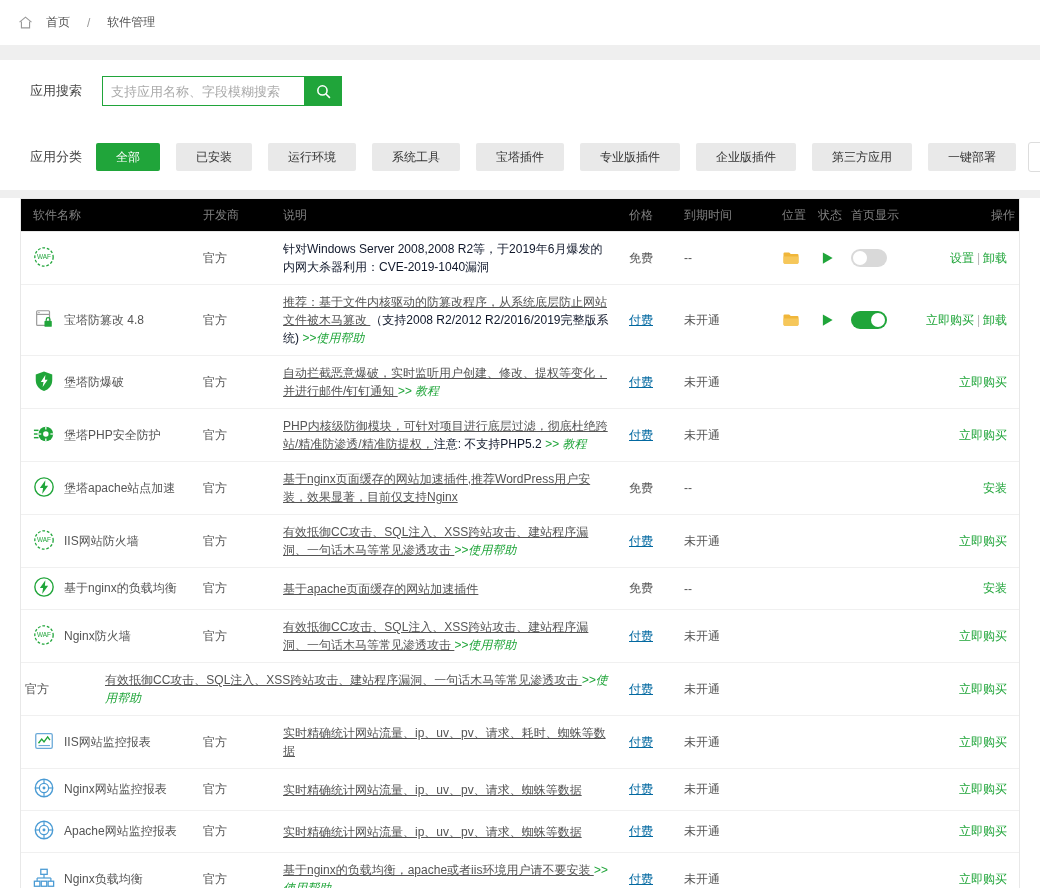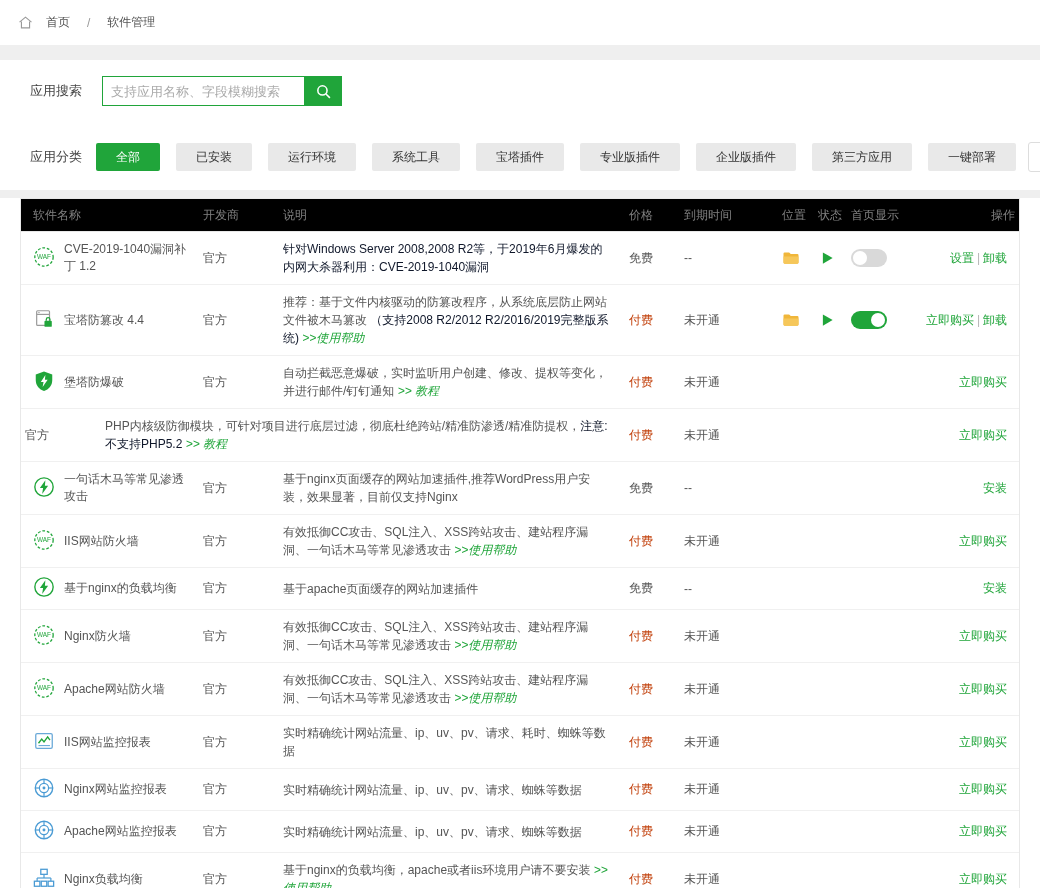--- a/index.html
+++ b/index.html
@@ -65,24 +65,24 @@
   .c-status { width:33px; display:flex; align-items:center; }
   .c-show { width:64px; display:flex; align-items:center; }
   .c-action { width:108px; text-align:right; padding-right:12px; white-space:nowrap; }
 
   .t-head .c { padding:0 4px; }
   .t-head .c-name { padding-left:12px; }
 
   .app-icon { width:22px; height:22px; flex:0 0 22px; }
   .name-text { color:#555; }
 
-  .seg-normal { color:#555; }
+  .seg-normal { color:#555;text-decoration:underline; }
   .seg-red { color:#0f172a; }
   .seg-link { color:#20a53a;font-style:italic; }
-  .price-paid { color:#c2410c; }
+  .price-paid { color:#0369a1;text-decoration:underline; }
   .price-free { color:#555; }
 
   .act { color:#20a53a; }
   .sep { color:#b5b5b5; margin:0 3px; }
 
   .mini-ico { width:18px; height:18px; cursor:pointer; }
 
   .toggle { width:36px; height:18px; border-radius:10px; position:relative; display:inline-block; cursor:pointer; }
   .toggle::after { content:''; position:absolute; width:14px; height:14px; border-radius:50%; background:#fff; top:2px; }
   .toggle.off { background:#d9d9d9; }
@@ -221,21 +221,20 @@
       <div class="c c-status">状态</div>
       <div class="c c-show">首页显示</div>
       <div class="c c-action">操作</div>
     </div>
     <div>
         <div class="t-row">
     <div class="c c-name">
       <span class="icon-holder"><svg class="app-icon" viewBox="0 0 24 24">
                 <use href="#sym-waf"></use>
               </svg></span>
-      <span class="name-text">CVE-2019-1040漏洞补丁 1.2</span>
     </div>
     <div class="c c-dev">官方</div>
     <div class="c c-desc"><span class="seg-red">针对Windows Server 2008,2008 R2等，于2019年6月爆发的内网大杀器利用：CVE-2019-1040漏洞</span></div>
     <div class="c c-price price-free">免费</div>
     <div class="c c-expire">--</div>
     <div class="c c-loc">
             <svg class="mini-ico" viewBox="0 0 24 24">
               <use href="#sym-folder"></use>
             </svg>
           </div>
@@ -247,21 +246,21 @@
     <div class="c c-show">
             <span class="toggle off"></span>
           </div>
     <div class="c c-action"><a class="act">设置</a><span class="sep">|</span><a class="act">卸载</a></div>
   </div>
         <div class="t-row">
     <div class="c c-name">
       <span class="icon-holder"><svg class="app-icon" viewBox="0 0 24 24">
                 <use href="#sym-file-lock"></use>
               </svg></span>
-      <span class="name-text">宝塔防篡改 4.4</span>
+      <span class="name-text">宝塔防篡改 4.8</span>
     </div>
     <div class="c c-dev">官方</div>
     <div class="c c-desc"><span class="seg-normal">推荐：基于文件内核驱动的防篡改程序，从系统底层防止网站文件被木马篡改 </span><span class="seg-red">（支持2008 R2/2012 R2/2016/2019完整版系统) </span><a class="seg-link">&gt;&gt;使用帮助</a></div>
     <div class="c c-price price-paid">付费</div>
     <div class="c c-expire">未开通</div>
     <div class="c c-loc">
             <svg class="mini-ico" viewBox="0 0 24 24">
               <use href="#sym-folder"></use>
             </svg>
           </div>
@@ -285,35 +284,41 @@
     <div class="c c-dev">官方</div>
     <div class="c c-desc"><span class="seg-normal">自动拦截恶意爆破，实时监听用户创建、修改、提权等变化，并进行邮件/钉钉通知 </span><a class="seg-link">&gt;&gt; 教程</a></div>
     <div class="c c-price price-paid">付费</div>
     <div class="c c-expire">未开通</div>
     <div class="c c-loc"></div>
     <div class="c c-status"></div>
     <div class="c c-show"></div>
     <div class="c c-action"><a class="act">立即购买</a></div>
   </div>
         <div class="t-row">
+    <div class="c c-name">
+      <span class="icon-holder"><svg class="app-icon" viewBox="0 0 24 24">
+                <use href="#sym-gear"></use>
+              </svg></span>
+      <span class="name-text">堡塔PHP安全防护</span>
+    </div>
     <div class="c c-dev">官方</div>
     <div class="c c-desc"><span class="seg-normal">PHP内核级防御模块，可针对项目进行底层过滤，彻底杜绝跨站/精准防渗透/精准防提权，</span><span class="seg-red">注意: 不支持PHP5.2</span><a class="seg-link"> &gt;&gt; 教程</a></div>
     <div class="c c-price price-paid">付费</div>
     <div class="c c-expire">未开通</div>
     <div class="c c-loc"></div>
     <div class="c c-status"></div>
     <div class="c c-show"></div>
     <div class="c c-action"><a class="act">立即购买</a></div>
   </div>
         <div class="t-row">
     <div class="c c-name">
       <span class="icon-holder"><svg class="app-icon" viewBox="0 0 24 24">
                 <use href="#sym-bolt"></use>
               </svg></span>
-      <span class="name-text">一句话木马等常见渗透攻击</span>
+      <span class="name-text">堡塔apache站点加速</span>
     </div>
     <div class="c c-dev">官方</div>
     <div class="c c-desc"><span class="seg-normal">基于nginx页面缓存的网站加速插件,推荐WordPress用户安装，效果显著，目前仅支持Nginx</span></div>
     <div class="c c-price price-free">免费</div>
     <div class="c c-expire">--</div>
     <div class="c c-loc"></div>
     <div class="c c-status"></div>
     <div class="c c-show"></div>
     <div class="c c-action"><a class="act">安装</a></div>
   </div>
@@ -359,26 +364,20 @@
     <div class="c c-dev">官方</div>
     <div class="c c-desc"><span class="seg-normal">有效抵御CC攻击、SQL注入、XSS跨站攻击、建站程序漏洞、一句话木马等常见渗透攻击 </span><a class="seg-link">&gt;&gt;使用帮助</a></div>
     <div class="c c-price price-paid">付费</div>
     <div class="c c-expire">未开通</div>
     <div class="c c-loc"></div>
     <div class="c c-status"></div>
     <div class="c c-show"></div>
     <div class="c c-action"><a class="act">立即购买</a></div>
   </div>
         <div class="t-row">
-    <div class="c c-name">
-      <span class="icon-holder"><svg class="app-icon" viewBox="0 0 24 24">
-                <use href="#sym-waf"></use>
-              </svg></span>
-      <span class="name-text">Apache网站防火墙</span>
-    </div>
     <div class="c c-dev">官方</div>
     <div class="c c-desc"><span class="seg-normal">有效抵御CC攻击、SQL注入、XSS跨站攻击、建站程序漏洞、一句话木马等常见渗透攻击 </span><a class="seg-link">&gt;&gt;使用帮助</a></div>
     <div class="c c-price price-paid">付费</div>
     <div class="c c-expire">未开通</div>
     <div class="c c-loc"></div>
     <div class="c c-status"></div>
     <div class="c c-show"></div>
     <div class="c c-action"><a class="act">立即购买</a></div>
   </div>
         <div class="t-row">

